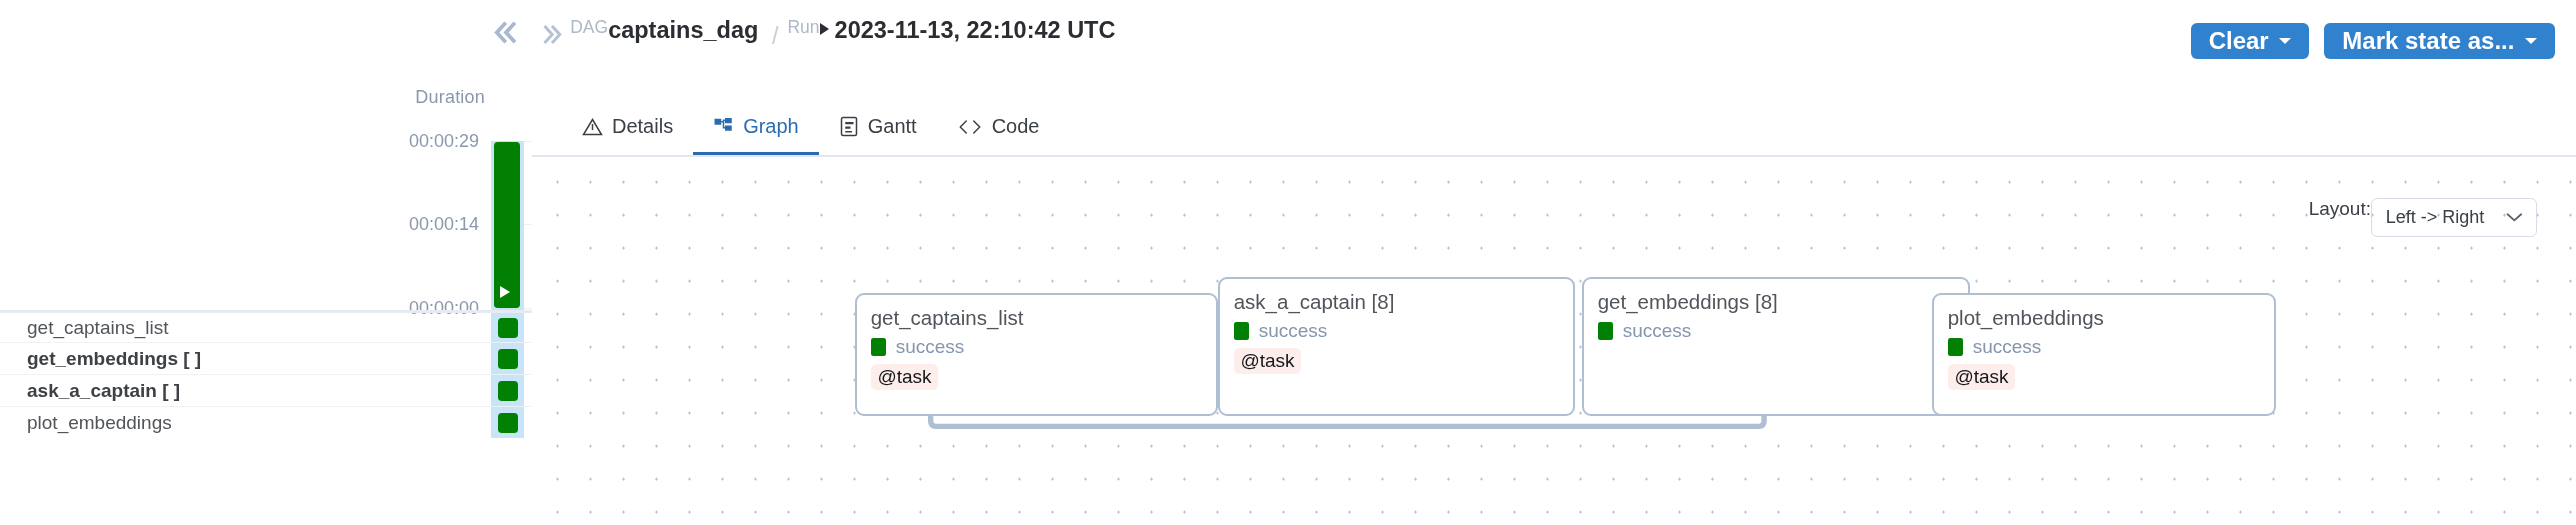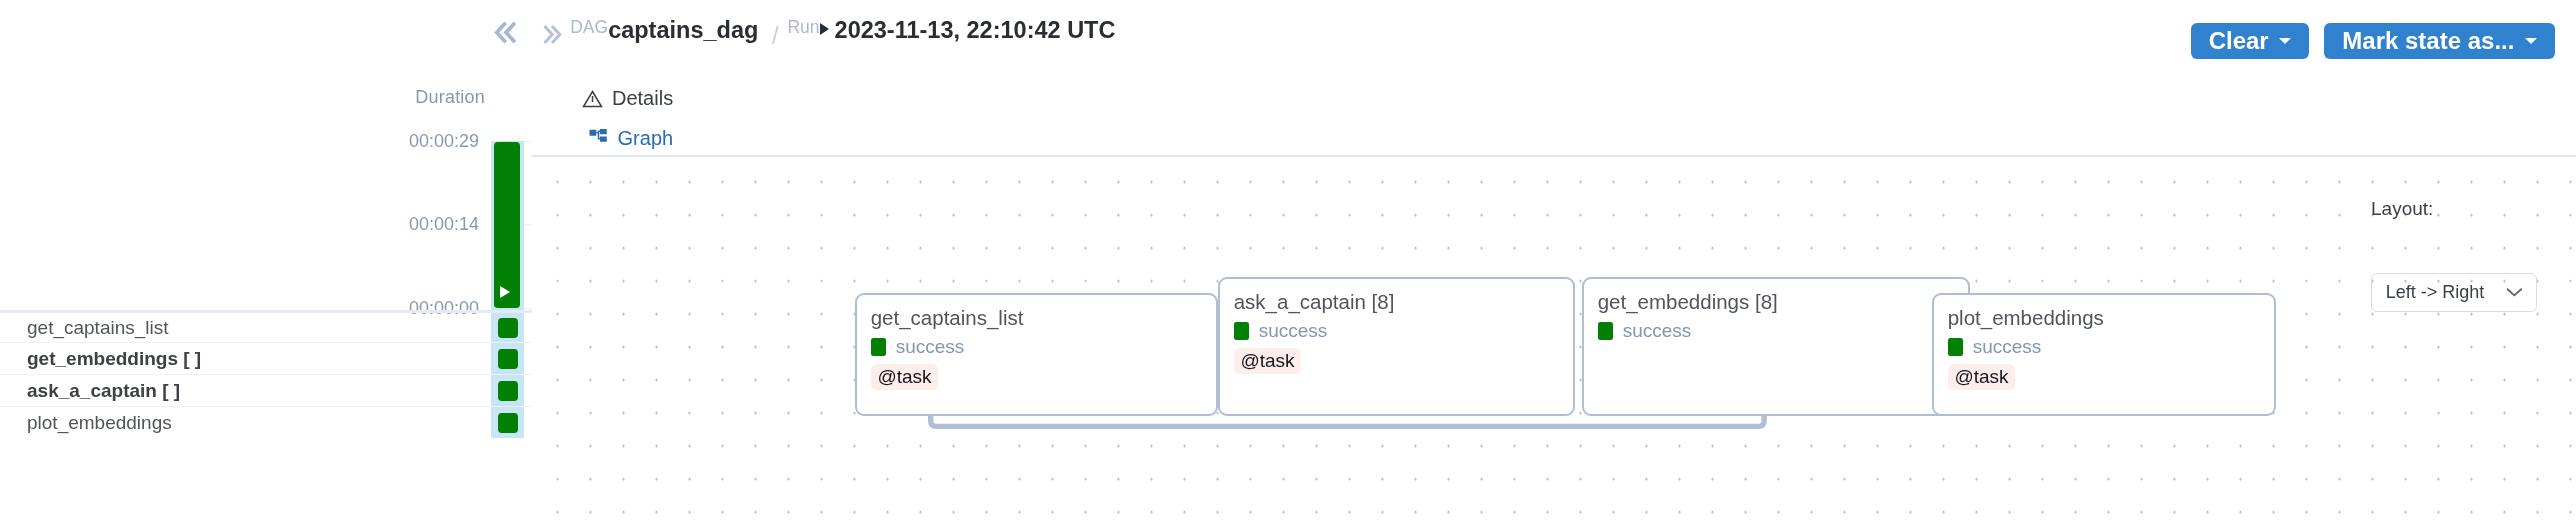--- a/index.html
+++ b/index.html
@@ -238,21 +238,20 @@
   }
 
   
   .tabs {
     position: absolute;
     left: 30px; top: 87px;
     display: flex;
     gap: 0;
     align-items: flex-end;
     height: 68px;
-    flex-direction: column;
   }
   .tab {
     display: flex;
     align-items: center;
     gap: 9px;
     padding: 0 20px 13.7px 20px;
     font-size: 20px;
     color: #3b4046;
     cursor: pointer;
     border-bottom: 3.8px solid transparent;
@@ -277,23 +276,22 @@
     position: absolute;
     left: 0; top: 0; right: 0;
     height: 1.5px;
     background: #e1e7ef;
   }
 
   
   .layout-box {
     position: absolute;
     right: 39px; top: 43px;
-    display: flex; flex-direction: column;
+    display: flex; flex-direction: row;
     align-items: flex-start;
-    gap: 44px;
   }
   .layout-label {
     font-size: 19px;
     color: #3b4046;
     margin-bottom: 9px;
   }
   .layout-select {
     width: 166px;
     height: 39px;
     border: 0.8px solid #d6dde6;

